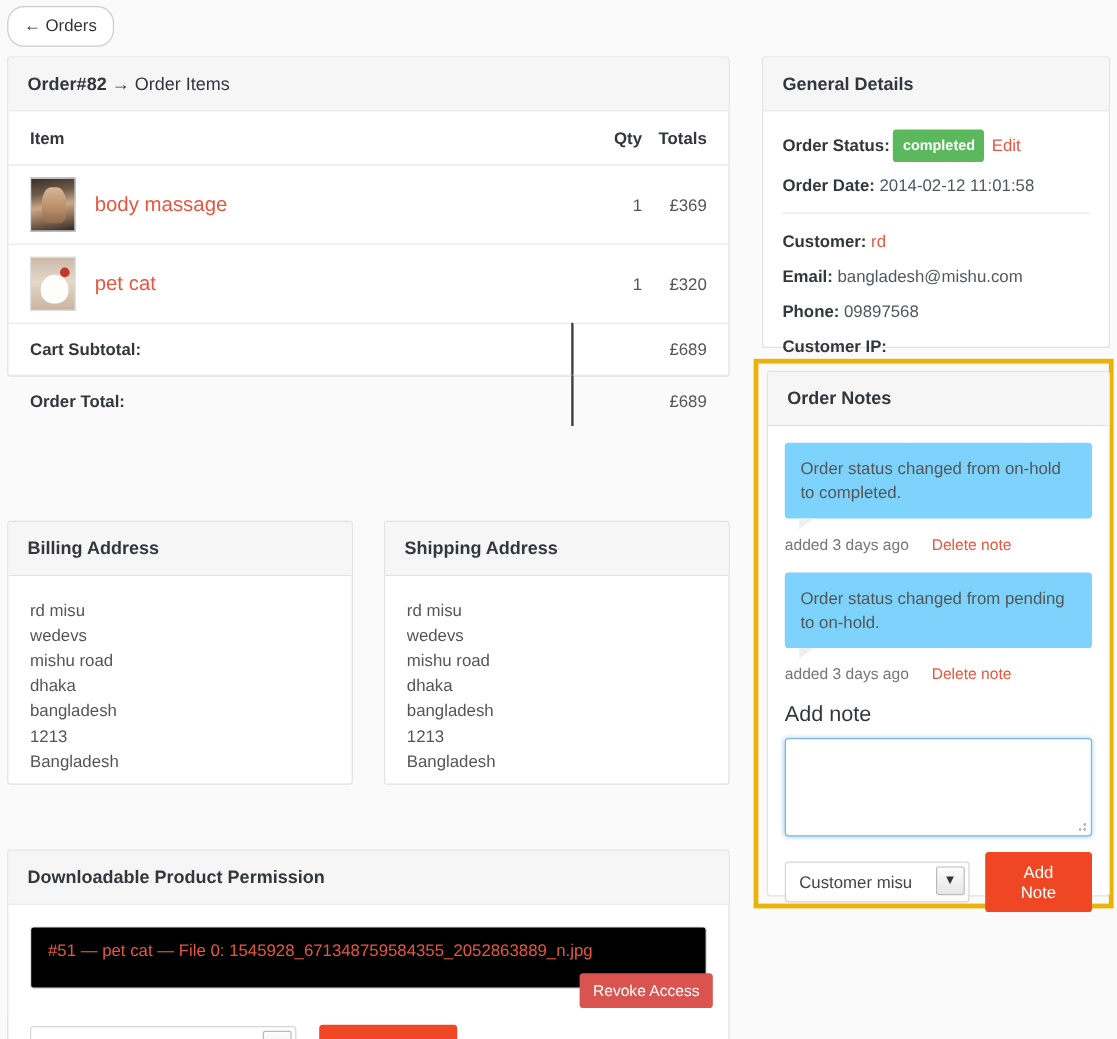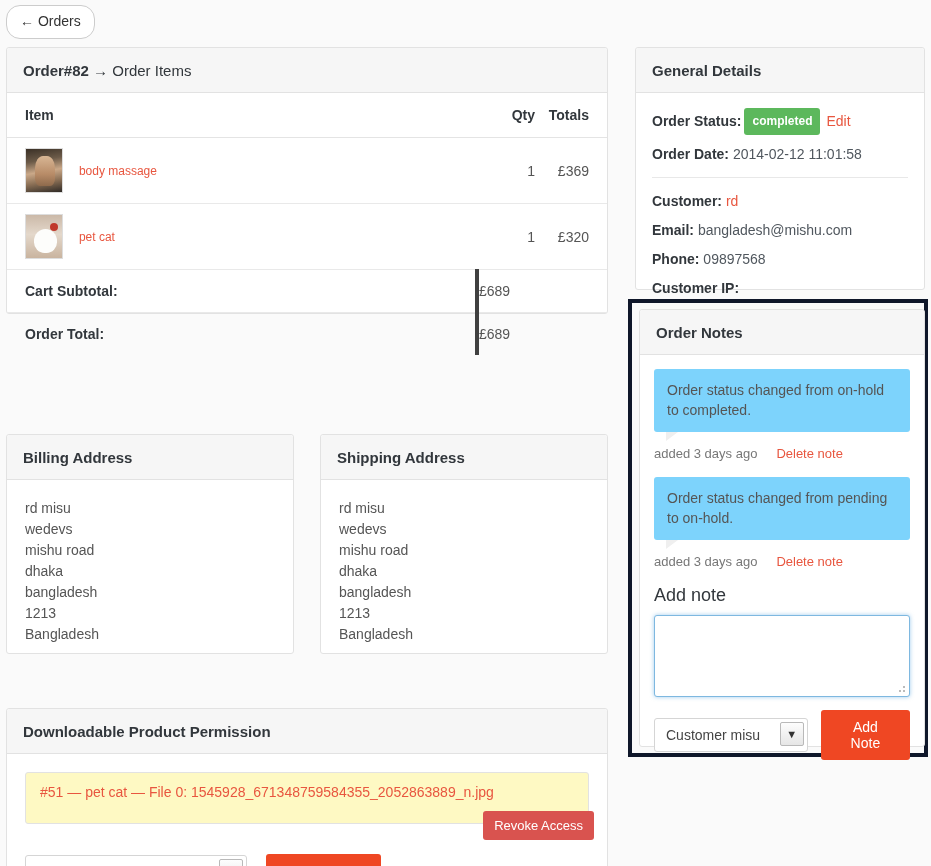--- a/index.html
+++ b/index.html
@@ -81,50 +81,50 @@
   .thumb.t-cat:after {
     content:""; position:absolute; left:8px; top:14px; width:23px; height:24px;
     background:#fdfdfb; border-radius: 50% 50% 45% 45%;
   }
   .thumb.t-cat:before {
     content:""; position:absolute; right:4px; top:8px; width:8px; height:8px;
     background:#c0392b; border-radius:50%;
   }
   .item-link {
     color: #e8563f; text-decoration: none; margin-left: 12px;
-    font-size: 12px; vertical-align: middle;
+    font-size: 17px; vertical-align: middle;
   }
   tr.total-row td {
     border-bottom: 1px solid #e9e9e9;
     padding: 13px 0;
   }
   tr.total-row td.lbl {
     padding-left: 18px;
     font-weight: bold; color: #32373c; font-size: 14px;
   }
   tr.total-row td.val {
-    padding-right: 18px;
-    border-left: 4px solid #404040; width: 118px;
+    text-align: right; padding-right: 18px;
+    border-left: 2px solid #404040; width: 118px;
     color: #555;
     margin-left: 39px;
   }
   tr.total-row.last td { border-bottom: none; }
 
   
   #billing { left: 6px; top: 434px; width: 288px; height: 220px; }
   #shipping { left: 320px; top: 434px; width: 288px; height: 220px; }
   .addr-body { padding: 18px 18px 16px 18px; line-height: 21px; font-size: 14px; color: #555; }
 
   
   #downloadable { left: 6px; top: 708px; width: 602px; height: 186px; }
   .dl-row {
     position: relative;
     margin: 18px 18px 0 18px;
     border: 1px solid #e2e2e2;
-    background: #fef9c3;
+    background: #000000;
     border-radius: 3px;
     height: 52px;
   }
   .dl-file {
     padding: 11px 14px 0 14px;
     color: #e8563f; font-size: 14px;
     white-space: nowrap;
   }
   .btn-revoke {
     position: absolute; right: -6px; bottom: -17px;
@@ -172,21 +172,21 @@
     font-size: 12px; font-weight: bold; margin: 0 6px 0 3px;
     vertical-align: 1px;
   }
   .lnk { color: #e8563f; text-decoration: none; }
   .gd-sep { border-top: 1px solid #e8e8e8; margin: 13px 0 13px 0; }
 
   
   #notes-highlight {
     position: absolute; left: 628px; top: 299px;
     width: 300px; height: 458px;
-    border: 4px solid #0f172a;
+    border: 4px solid #eab308;
   }
   #notes {
     left: 7px; top: 6px; width: 286px; height: 438px;
     position: absolute;
   }
   .notes-body { padding: 14px 14px 12px 14px; }
   .note { margin-bottom: 4px; }
   .note-bubble {
     position: relative;
     background: #7dd3fc;

